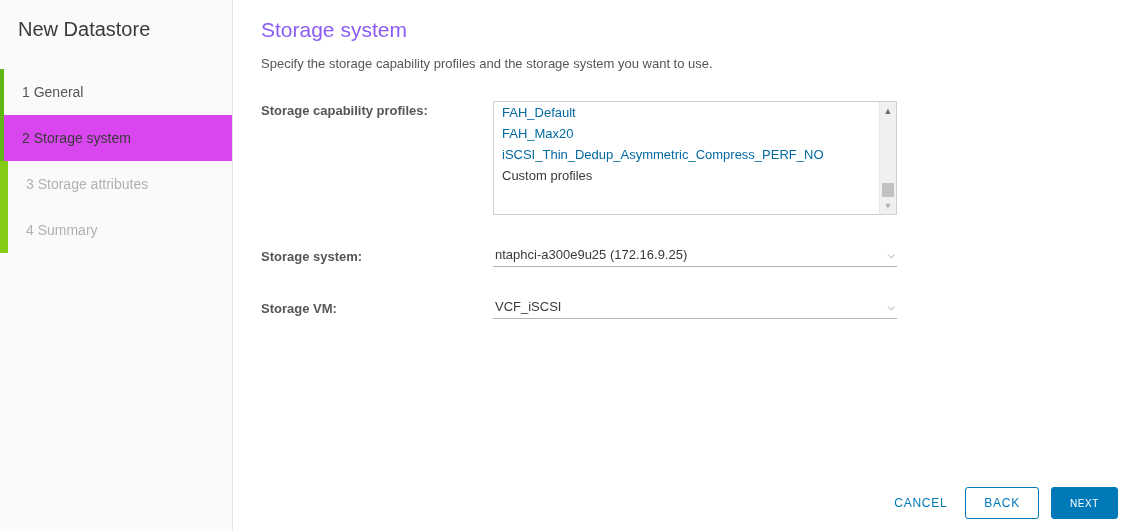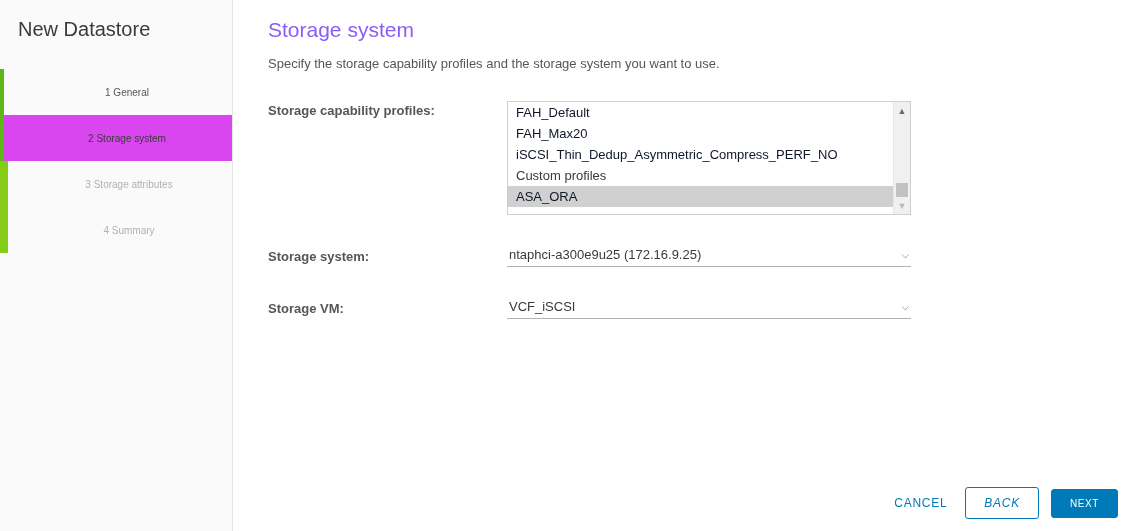--- a/index.html
+++ b/index.html
@@ -1,15 +1,15 @@
 <!DOCTYPE html>
 <html><head>
 <meta charset="utf-8">
 <style>
-  * { box-sizing: border-box; margin: 0; padding: 0; gap: 7px; }
+  * { box-sizing: border-box; margin: 0; padding: 0; }
   html, body { height: 100%; }
   body {
     font-family: "Segoe UI", Arial, sans-serif;
     font-size: 13px;
     color: #565656;
     background: #ffffff;
     width: 1140px;
     height: 531px;
     overflow: hidden;
     position: relative;
@@ -29,25 +29,24 @@
     font-size: 20px;
     font-weight: 400;
     color: #3a3a3a;
     padding: 0 18px 28px 18px;
   }
   .step {
     height: 46px;
     display: flex;
     align-items: center;
     padding-left: 18px;
-    font-size: 10px;
+    font-size: 14px;
     border-left: 4px solid transparent;
     cursor: pointer;
     color: #b1b1b1;
-    justify-content: center;
   }
   .step.completed {
     border-left: 4px solid #5eb715;
     color: #565656;
   }
   .step.current {
     border-left: 4px solid #5eb715;
     background: #d946ef;
     color: #3a3a3a;
     font-weight: 400;
@@ -96,21 +95,21 @@
     background: #fff;
   }
   .listbox {
     height: 112px;
     overflow-y: auto;
     font-size: 13px;
   }
   .listbox-item {
     padding: 3px 8px;
     cursor: pointer;
-    color: #0f172a;
+    color: #0369a1;
     white-space: nowrap;
     overflow: hidden;
     text-overflow: clip;
   }
   .listbox-group-header {
     padding: 3px 8px;
     font-weight: 400;
     color: #3a3a3a;
     background: #fff;
   }
@@ -165,21 +164,20 @@
   .selectish .chev {
     color: #8a8a8a;
     font-size: 10px;
   }
   .footer {
     position: absolute;
     bottom: 12px;
     right: 22px;
     display: flex;
     gap: 12px;
-    align-items: center;
   }
   .btn-link {
     background: none;
     border: none;
     color: #0079b8;
     font-size: 12px;
     letter-spacing: 0.06em;
     font-weight: 500;
     padding: 8px 6px;
     cursor: pointer;
@@ -187,21 +185,20 @@
   .btn-outline {
     background: #fff;
     border: 1px solid #0079b8;
     color: #0079b8;
     font-size: 12px;
     letter-spacing: 0.06em;
     font-weight: 500;
     padding: 8px 18px;
     border-radius: 3px;
     cursor: pointer;
-    font-style: italic;
   }
   .btn-primary {
     background: #0079b8;
     border: 1px solid #0079b8;
     color: #fff;
     font-size: 10px;
     letter-spacing: 0.06em;
     font-weight: 500;
     padding: 8px 18px;
     border-radius: 3px;
@@ -233,21 +230,20 @@
     <div class="page-subtitle">Specify the storage capability profiles and the storage system you want to use.</div>
 
     <div class="form-row">
       <div class="form-label">Storage capability profiles:</div>
       <div class="listbox-wrap">
         <div class="listbox" style="padding-right:17px;">
           <div class="listbox-item">FAH_Default</div>
           <div class="listbox-item">FAH_Max20</div>
           <div class="listbox-item">iSCSI_Thin_Dedup_Asymmetric_Compress_PERF_NO</div>
           <div class="listbox-group-header">Custom profiles</div>
-          <div class="listbox-item selected">ASA_ORA</div>
         </div>
         <div class="scroll-track">
           <div class="scroll-arrow">▲</div>
           <div class="scroll-thumb"></div>
           <div class="scroll-arrow down">▼</div>
         </div>
       </div>
     </div>
 
     <div class="form-row inline">

